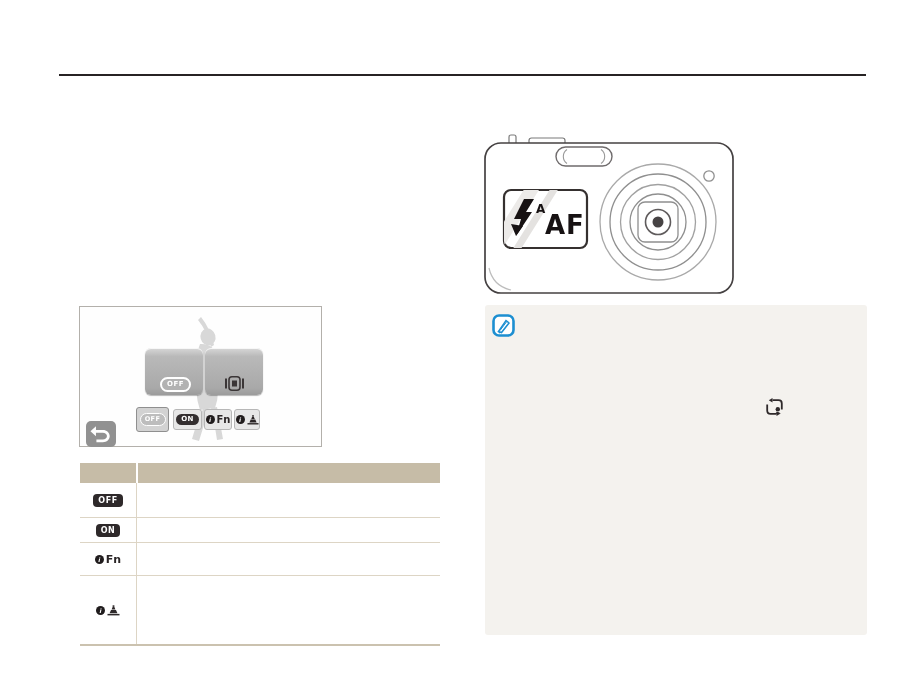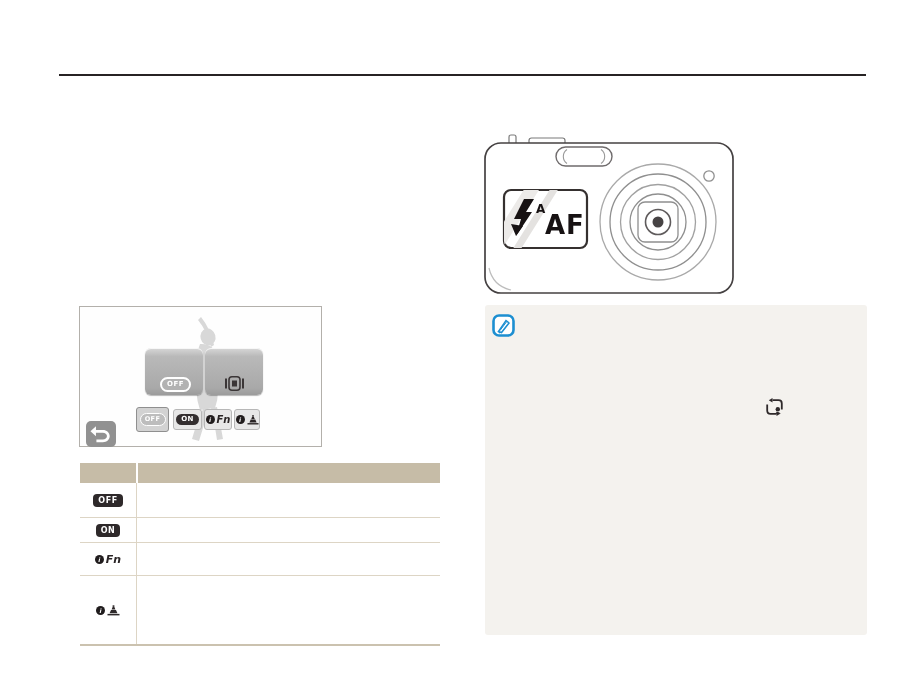--- a/index.html
+++ b/index.html
@@ -26,21 +26,21 @@
   #opt-off{left:56px;top:100px;width:33px;height:25px;background:#d2d2d2;border-color:#8f8f8f;}
   #opt-on{left:93px;top:102px;width:29px;height:21px;}
   #opt-fn{left:124px;top:102px;width:28px;height:21px;}
   #opt-guide{left:154px;top:102px;width:26px;height:21px;}
   .opt-pill-off{width:24px;height:11px;border:1.5px solid #fff;border-radius:7px;background:#bdbdbd;color:#fff;
     font-size:6.5px;font-weight:bold;line-height:11px;text-align:center;letter-spacing:.4px;}
   .dark-pill{background:#332e2f;color:#fff;border-radius:6px;font-size:7px;font-weight:bold;line-height:11px;
     padding:0 5px;height:11px;letter-spacing:.4px;}
   .info-circle{width:9px;height:9px;border-radius:50%;background:#201c1d;color:#fff;display:inline-flex;
     align-items:center;justify-content:center;font-size:6px;font-weight:bold;font-style:italic;line-height:9px;}
-  .fn-text{font-size:10px;font-weight:bold;color:#2a2526;letter-spacing:0;font-style:italic;}
+  .fn-text{font-size:10px;font-weight:bold;color:#2a2526;letter-spacing:0;}
   #back-btn{left:6px;top:114px;width:30px;height:26px;background:#919191;border-radius:5px;display:flex;align-items:center;justify-content:center;}
 
   
   #option-table{left:80px;top:463px;width:360px;}
   .thead{display:flex;height:20px;}
   .th1{width:56px;background:#c6bca7;}
   .th-gap{width:2px;background:#ffffff;}
   .th2{flex:1;background:#c6bca7;}
   .trow{display:flex;border-bottom:1px solid #ddd5c5;}
   .trow:last-child{border-bottom:2px solid #cbc2af;}

